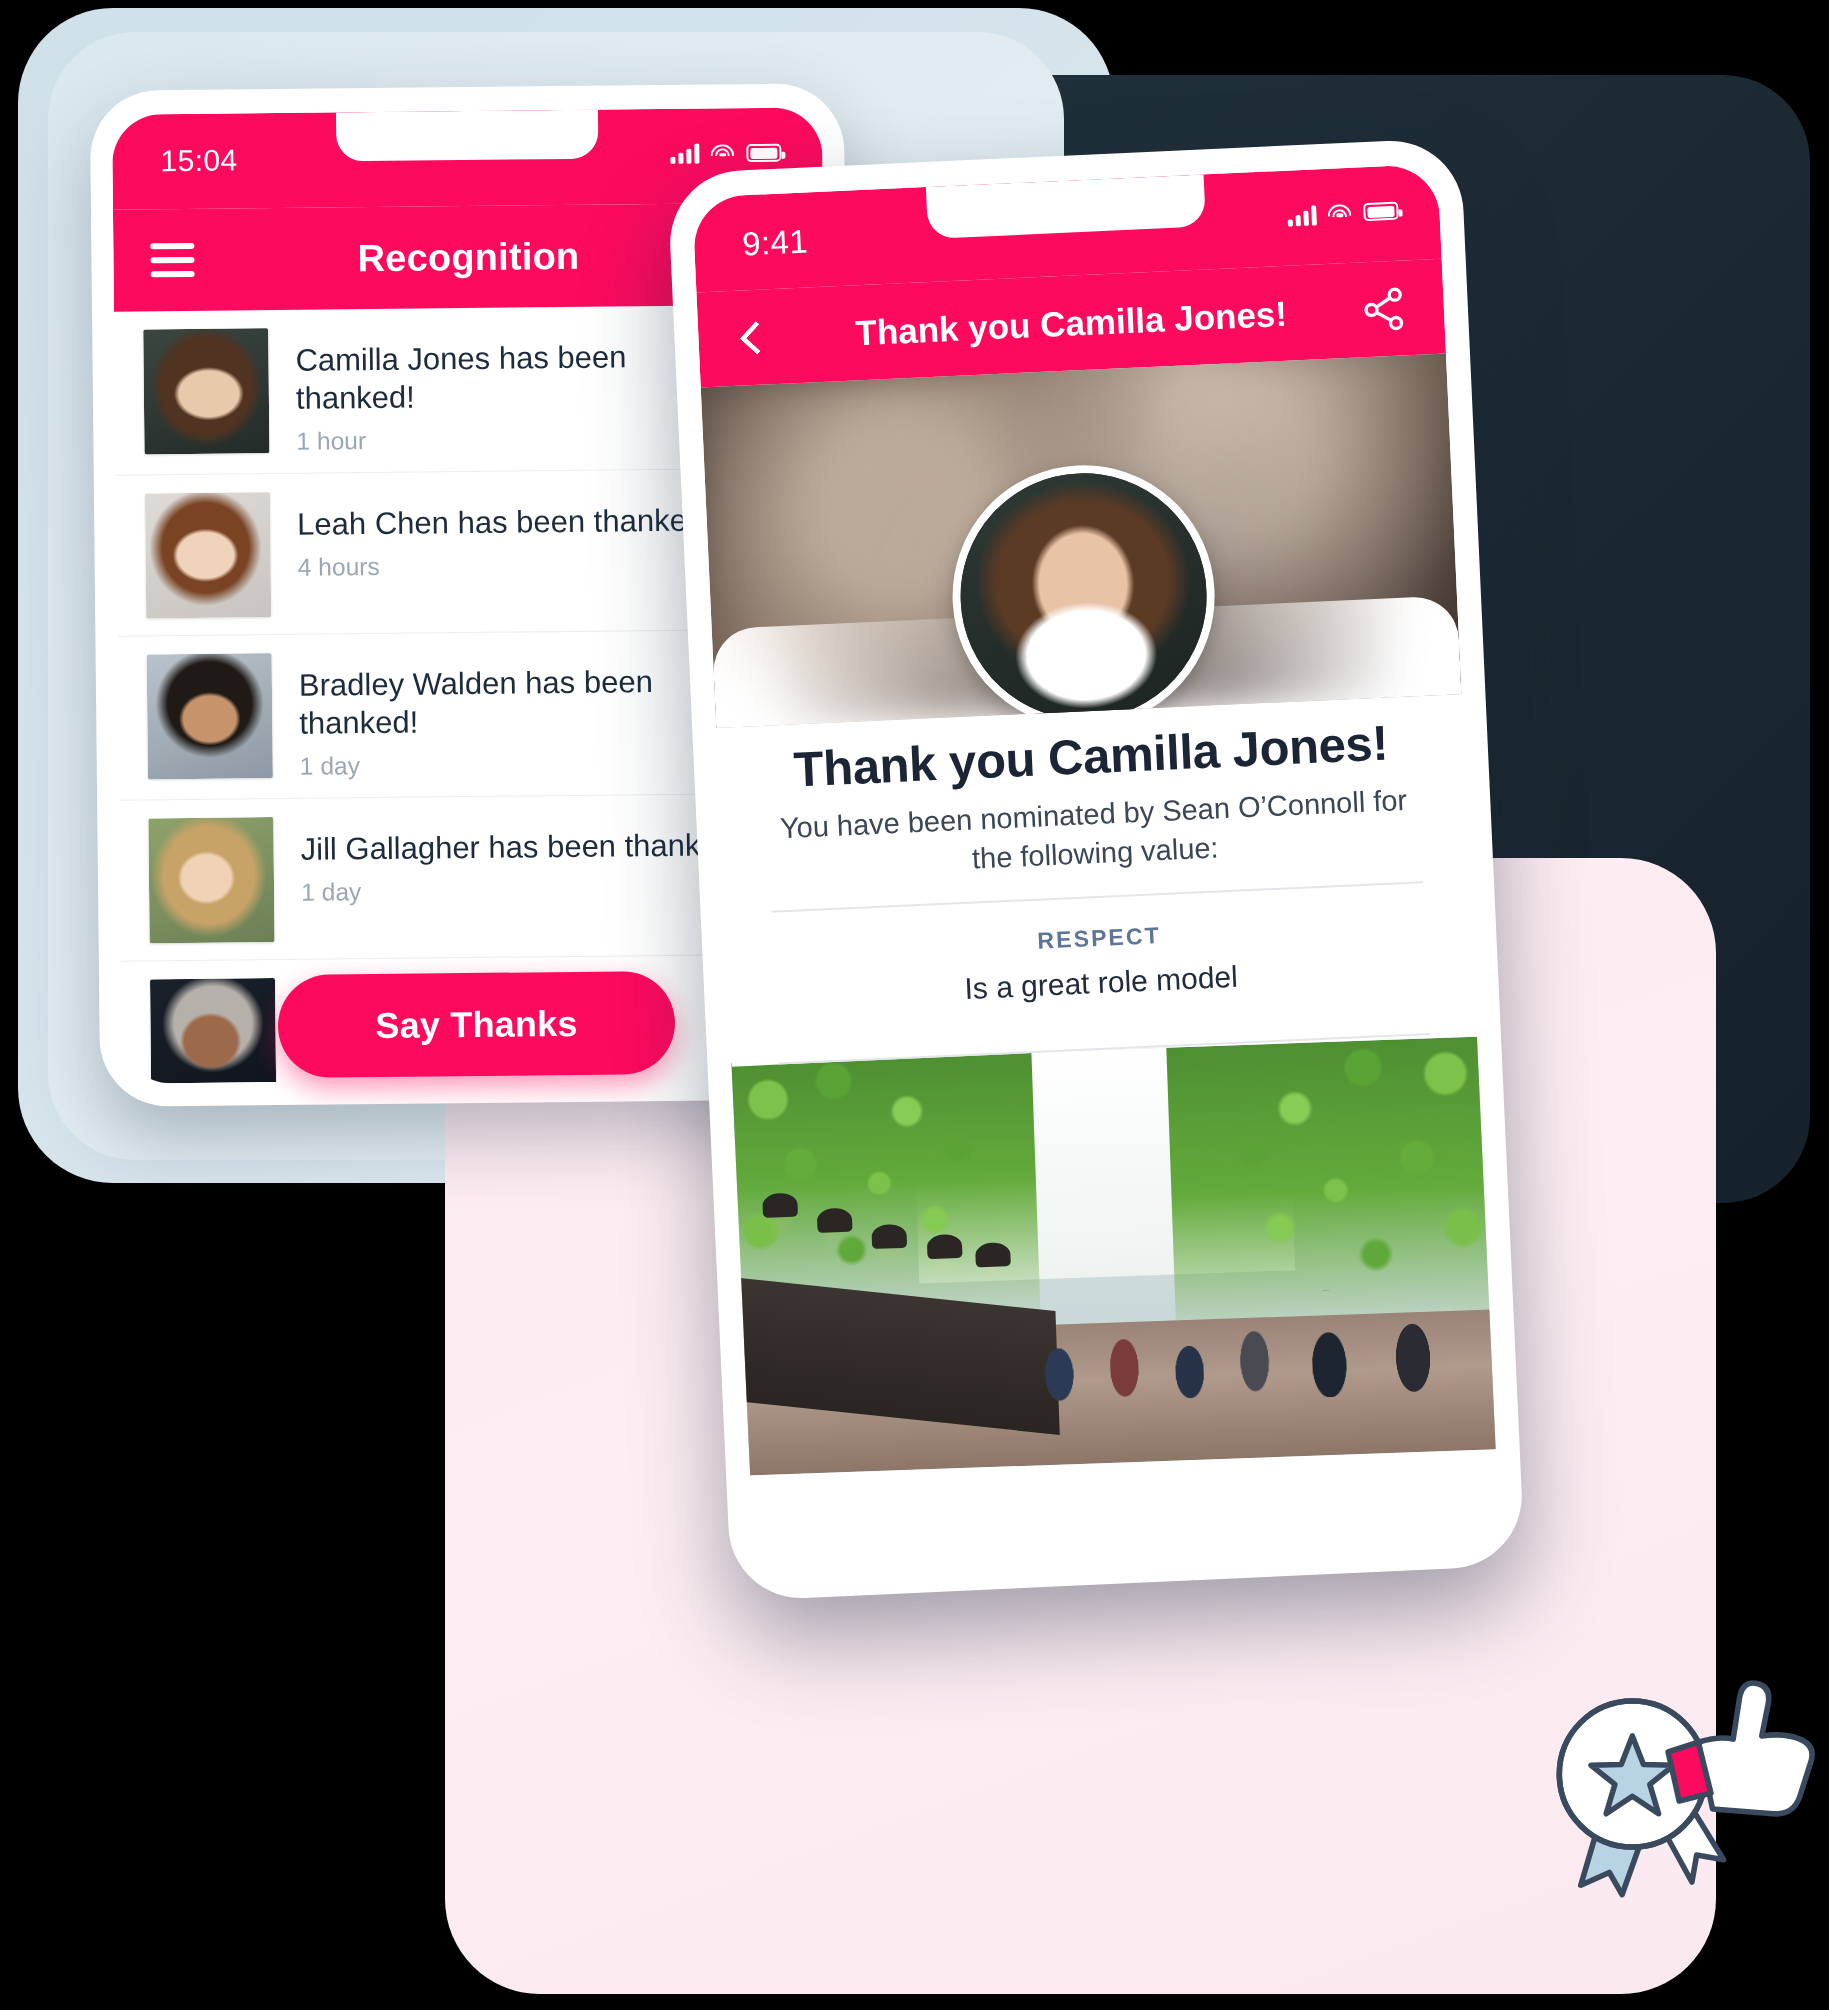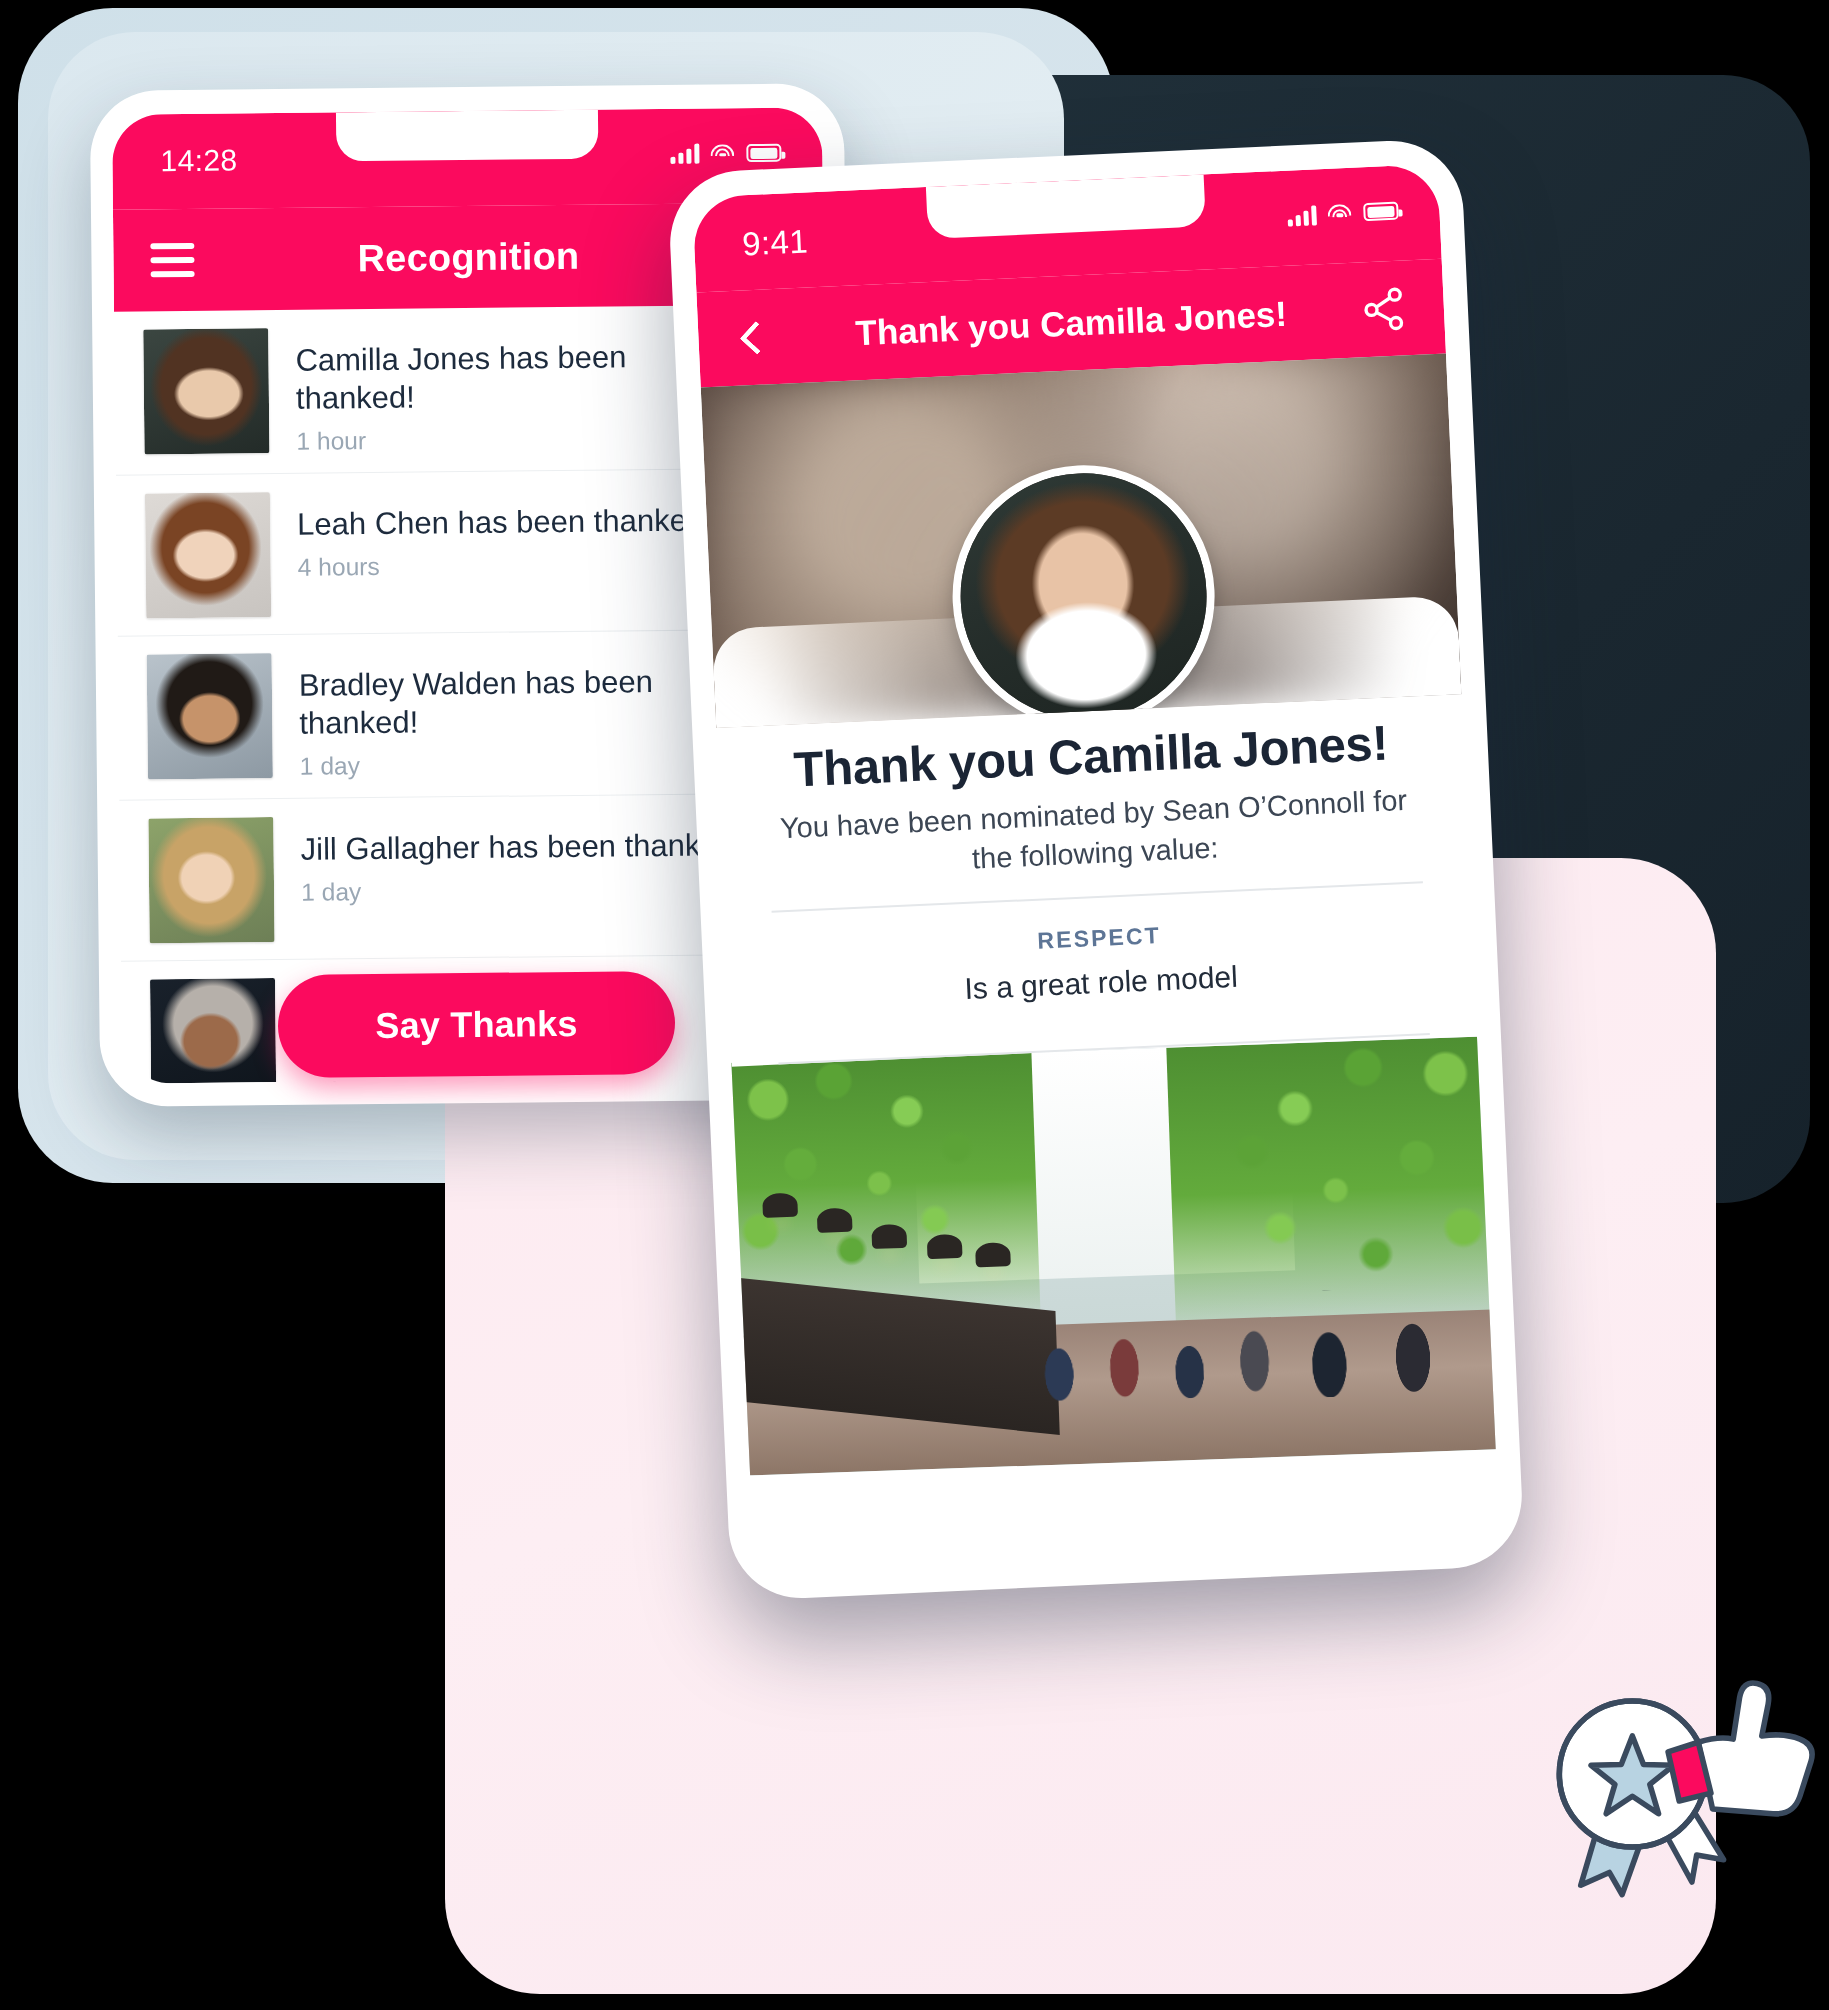--- a/index.html
+++ b/index.html
@@ -301,21 +301,21 @@
 <div class="bg-panel-blue"></div>
 <div class="bg-panel-dark"></div>
 <div class="bg-panel-blue2"></div>
 <div class="bg-panel-pink"></div>
 
 <div class="phone" id="phone-left">
   <div class="phone-screen">
 
     <div class="statusbar" style="background:#fb0a5e;">
       <div class="notch"></div>
-      <div class="clock">14:28</div>
+      <div class="clock">15:04</div>
       <div class="status-icons">
         <div class="sig">
             <i></i>
             <i></i>
             <i></i>
             <i></i>
           </div>
         <div class="wifi">
             <span></span>
             <span></span>

